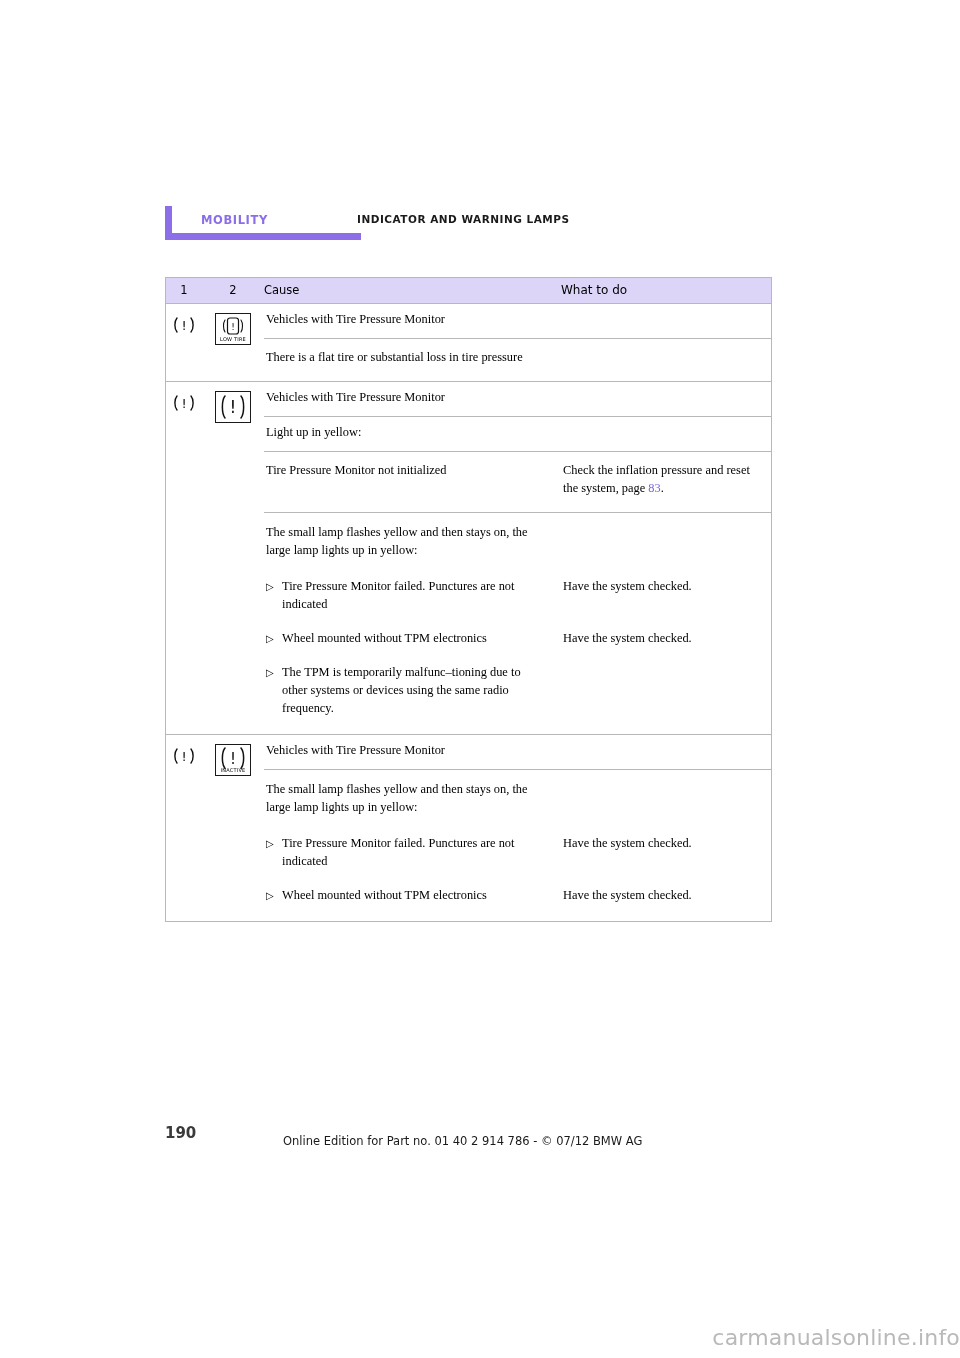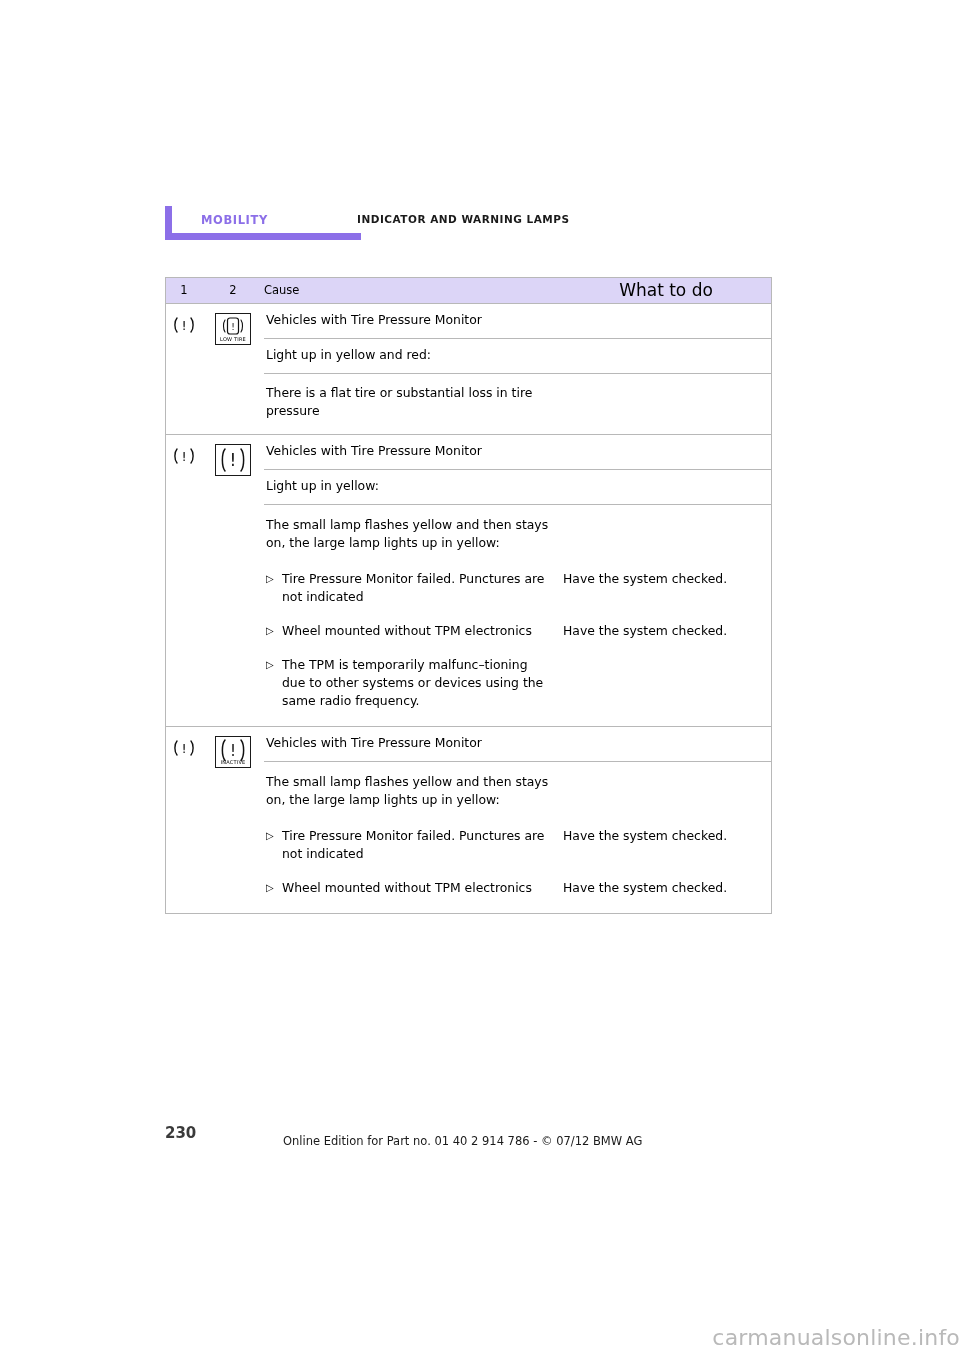--- a/index.html
+++ b/index.html
@@ -69,21 +69,21 @@
   .thead {
     display: flex;
     background: #DCD5F7;
     height: 25px;
     align-items: center;
     border-bottom: 1px solid #b8b8b8;
   }
   .th-1 { width: 36px; text-align: center; font-size: 11.5px; }
   .th-2 { width: 62px; text-align: center; font-size: 11.5px; }
   .th-cause { width: 297px; text-align: left; font-size: 11.5px; }
-  .th-what { flex: 1; text-align: center; font-size: 17px; }
+  .th-what { flex: 1; text-align: left; font-size: 12px; }
 
   .block {
     display: flex;
     border-bottom: 1px solid #b8b8b8;
   }
   .block:last-child { border-bottom: none; }
 
   .lampcol {
     width: 36px;
     flex: 0 0 36px;
@@ -100,20 +100,21 @@
   }
   .rows {
     flex: 1;
     display: flex;
     flex-direction: column;
   }
   .row {
     display: flex;
     border-bottom: 1px solid #b8b8b8;
     padding: 7px 0 9px 0;
+    font-family: Liberation Serif, serif;
   }
   .row:last-child { border-bottom: none; }
   .row.noline { border-bottom: none; gap: 22px; }
   .cause {
     width: 297px;
     flex: 0 0 297px;
     padding-right: 12px;
     box-sizing: border-box;
     padding-left: 2px;
   }
@@ -227,23 +228,20 @@
           <path d="M25 6 C27 9 27 15 25 18" stroke="#111" stroke-width="1.1" fill="none" stroke-linecap="round"></path>
           <text x="17" y="16" font-size="9" text-anchor="middle" font-family="DejaVu Sans, sans-serif" fill="#111">!</text>
         </svg>
         <span class="lamp-caption">LOW TIRE</span>
       </span>
     </div>
     <div class="rows">
       <div class="row">
         <div class="full">Vehicles with Tire Pressure Monitor</div>
       </div>
-      <div class="row">
-        <div class="full">Light up in yellow and red:</div>
-      </div>
       <div class="row noline" style="padding-top:10px;padding-bottom:14px;">
         <div class="cause">There is a flat tire or substantial loss in tire pressure</div>
       </div>
     </div>
   </div>
 
   <div class="block">
     <div class="lampcol">
       <span class="lamp-small">
         <svg width="22" height="20" viewBox="0 0 22 20">
@@ -263,20 +261,24 @@
         <span class="lamp-caption"></span>
       </span>
     </div>
     <div class="rows">
       <div class="row">
         <div class="full">Vehicles with Tire Pressure Monitor</div>
       </div>
       <div class="row">
         <div class="full">Light up in yellow:</div>
       </div>
+      <div class="row" style="padding-top:10px;padding-bottom:14px;">
+        <div class="cause">Tire Pressure Monitor not initialized</div>
+        <div class="what"><span>Check the inflation pressure and reset the system, page </span><span class="pagelink">83</span><span>.</span></div>
+      </div>
       <div class="row noline" style="padding-top:11px;padding-bottom:16px;display:block;">
         <div style="display:flex;">
           <div class="cause">The small lamp flashes yellow and then stays on, the large lamp lights up in yellow:</div>
           <div class="what"></div>
         </div>
         <div style="display:flex;margin-top:18px;">
           <div class="cause">
             <div class="bullet-row">
               <div class="tri">▷</div>
               <div>Tire Pressure Monitor failed. Punctures are not indicated</div>
@@ -352,15 +354,15 @@
             </div>
           </div>
           <div class="what">Have the system checked.</div>
         </div>
       </div>
     </div>
   </div>
 
 </div>
 
-<div class="pageno">230</div>
+<div class="pageno">190</div>
 <div class="footer-note">Online Edition for Part no. 01 40 2 914 786 - © 07/12 BMW AG</div>
 <div class="watermark">carmanualsonline.info</div>
 
 </body></html>

